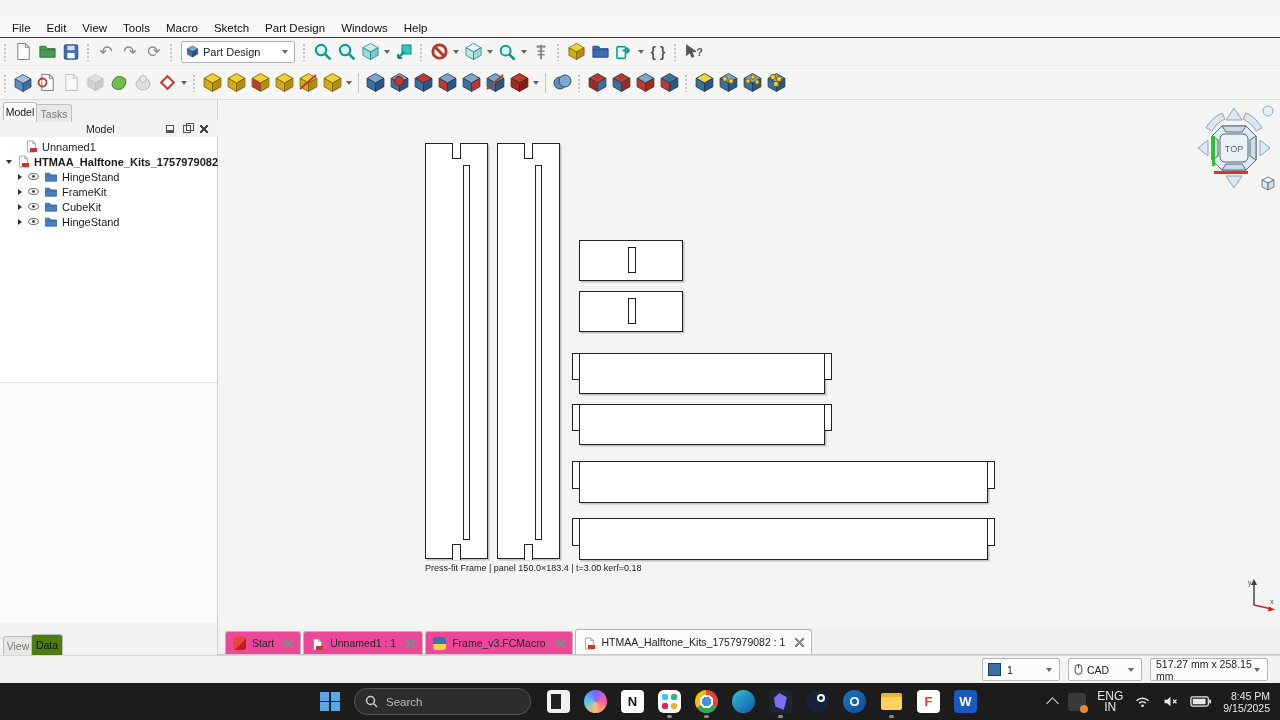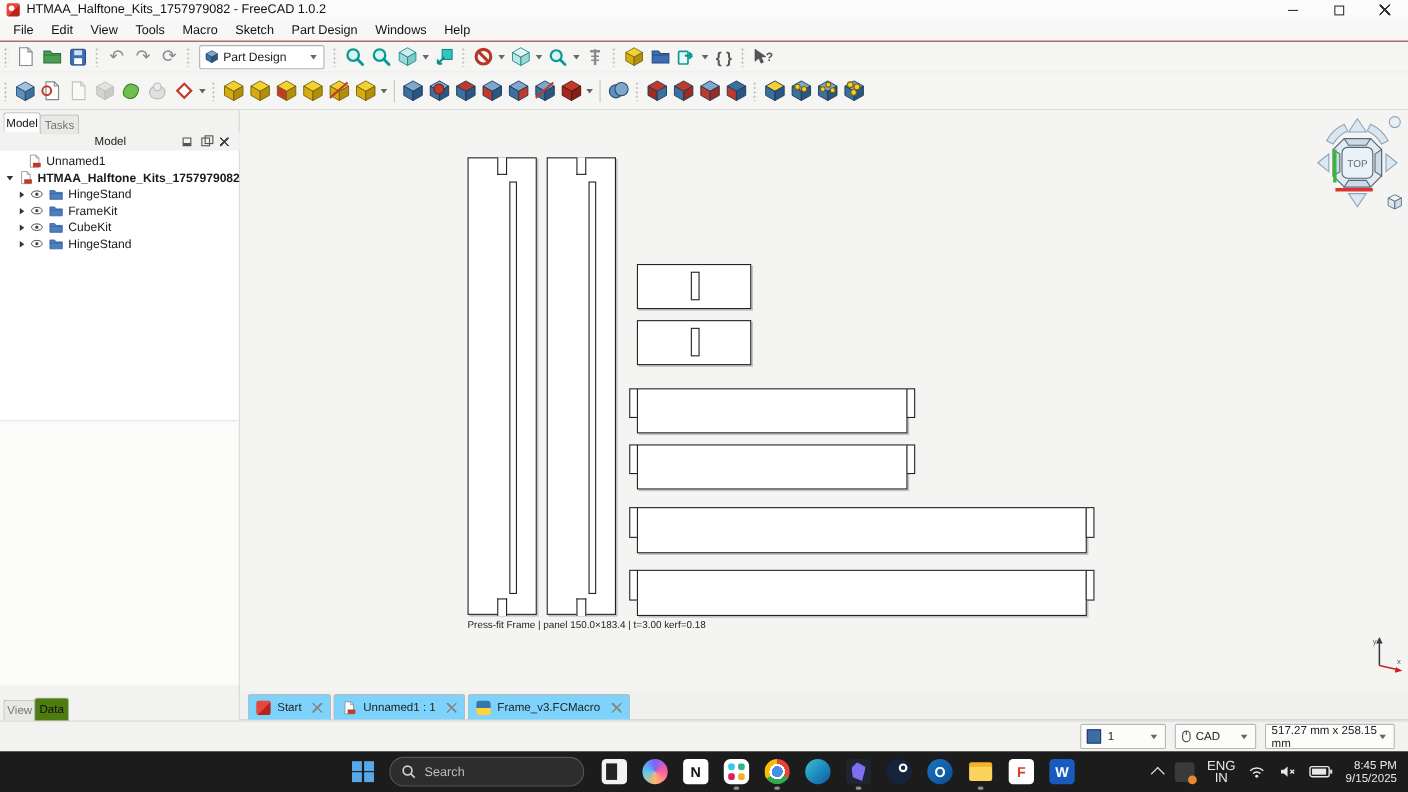--- a/index.html
+++ b/index.html
@@ -66,21 +66,21 @@
   #viewport{left:218px;top:100px;width:1062px;height:528px;background:#f4f4f3;}
   .shape{position:absolute;background:#fff;border:1.5px solid #222;box-shadow:1.5px 1.5px 0 rgba(130,130,130,.45);box-sizing:border-box;}
   .slot{position:absolute;background:#fdfdfd;border:1.5px solid #222;box-sizing:border-box;}
   .notch-t{position:absolute;background:#fff;border:1.5px solid #222;border-top:none;top:-1.5px;box-sizing:border-box;}
   .notch-b{position:absolute;background:#fff;border:1.5px solid #222;border-bottom:none;bottom:-1.5px;box-sizing:border-box;}
   .tabL{position:absolute;background:#fff;border:1.5px solid #222;top:-1.5px;left:-8px;width:8px;box-sizing:border-box;}
   .tabR{position:absolute;background:#fff;border:1.5px solid #222;top:-1.5px;right:-8px;width:8px;box-sizing:border-box;}
   #plate-caption{position:absolute;left:207px;top:463px;font-size:9px;color:#222;}
   
   #mdibar{left:218px;top:628px;width:1062px;height:27px;background:#f0f0ef;border-bottom:1px solid #c9c9c8;box-sizing:border-box;display:flex;align-items:flex-end;padding-left:7px;}
-  .mtab{height:23px;display:flex;align-items:center;border:1px solid #b7b7b5;border-bottom:none;border-radius:3px 3px 0 0;background:#7dd3fc;padding:0 7px;margin-right:2px;box-sizing:border-box;}
+  .mtab{height:23px;display:flex;align-items:center;border:1px solid #b7b7b5;border-bottom:none;border-radius:3px 3px 0 0;background:#ec4899;padding:0 7px;margin-right:2px;box-sizing:border-box;}
   .mtab.active{background:#fbfbfa;height:25px;}
   .mtab .mlabel{font-size:10.5px;margin:0 10px 0 6px;color:#222;white-space:nowrap;}
   .mico{width:13px;height:13px;flex:none;border-radius:2px;}
   .mico.fc{background:linear-gradient(135deg,#e8453c 55%,#b8241c 55%);position:relative;}
   .mico.py{background:linear-gradient(180deg,#3776ab 50%,#ffd43b 50%);border-radius:3px;}
   .xclose{width:9px;height:9px;flex:none;background:
      linear-gradient(45deg,transparent 43%,#888 43% 57%,transparent 57%),
      linear-gradient(-45deg,transparent 43%,#888 43% 57%,transparent 57%);}
   
   #statusbar{left:0;top:655px;width:1280px;height:28px;background:#f2f2f1;border-top:1px solid #d8d8d7;box-sizing:border-box;display:flex;align-items:center;}
@@ -170,35 +170,20 @@
     </symbol>
     <symbol id="sym-mouse" viewBox="0 0 12 16">
       <rect x="1.5" y="1.5" width="9" height="13" rx="4.5" fill="none" stroke="#444" stroke-width="1.3"></rect>
       <line x1="6" y1="1.5" x2="6" y2="6" stroke="#444" stroke-width="1.3"></line>
     </symbol>
   </defs>
 </svg>
 
 <div id="app">
 
-  <div id="titlebar" class="abs">
-    <span id="fc-logo"></span>
-    <span id="title-text">HTMAA_Halftone_Kits_1757979082 - FreeCAD 1.0.2</span>
-    <div id="win-controls">
-      <span class="winbtn">
-          <span class="glyph-min"></span>
-        </span>
-      <span class="winbtn">
-          <span class="glyph-restore"></span>
-        </span>
-      <span class="winbtn">
-          <span class="glyph-x"></span>
-        </span>
-    </div>
-  </div>
 
   <div id="menubar" class="abs">
     <span class="menu-item">File</span>
     <span class="menu-item">Edit</span>
     <span class="menu-item">View</span>
     <span class="menu-item">Tools</span>
     <span class="menu-item">Macro</span>
     <span class="menu-item">Sketch</span>
     <span class="menu-item">Part Design</span>
     <span class="menu-item">Windows</span>
@@ -674,20 +659,28 @@
             <rect x="5" y="8" width="7" height="4" fill="#c0392b"></rect>
           </svg></span>
       <span class="mlabel">Unnamed1 : 1</span>
       <span class="xclose"></span>
     </div>
     <div class="mtab">
       <span class="mico py"></span>
       <span class="mlabel">Frame_v3.FCMacro</span>
       <span class="xclose"></span>
     </div>
+    <div class="mtab active">
+      <span class="mico"><svg width="13" height="13">
+            <use href="#sym-page"></use>
+            <rect x="5" y="8" width="7" height="4" fill="#c0392b"></rect>
+          </svg></span>
+      <span class="mlabel">HTMAA_Halftone_Kits_1757979082 : 1</span>
+      <span class="xclose"></span>
+    </div>
   </div>
 
   <div id="statusbar" class="abs">
     <div id="sb-right">
       <div class="sb-box" style="width:66px">
         <span class="bluesq"></span>
         <span>1</span>
         <span class="caret" style="margin-left:auto"></span>
       </div>
       <div class="sb-box" style="width:62px">

